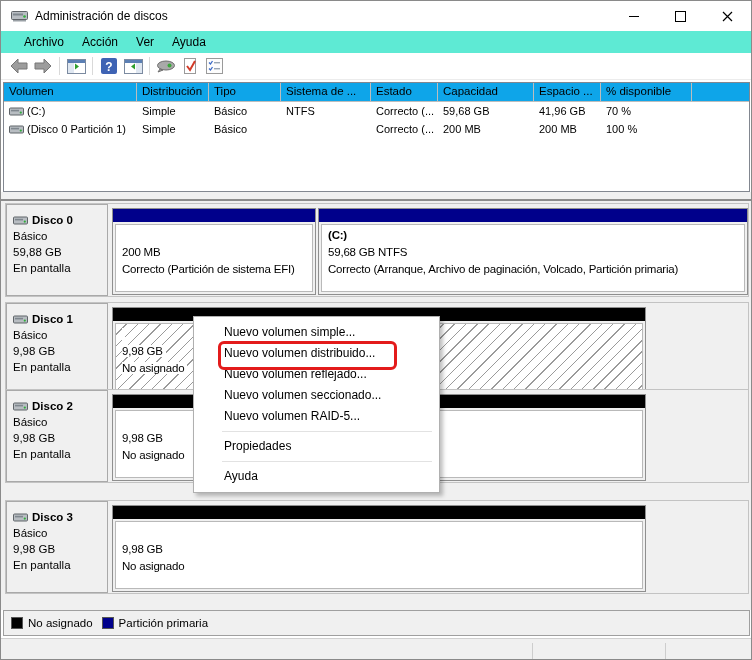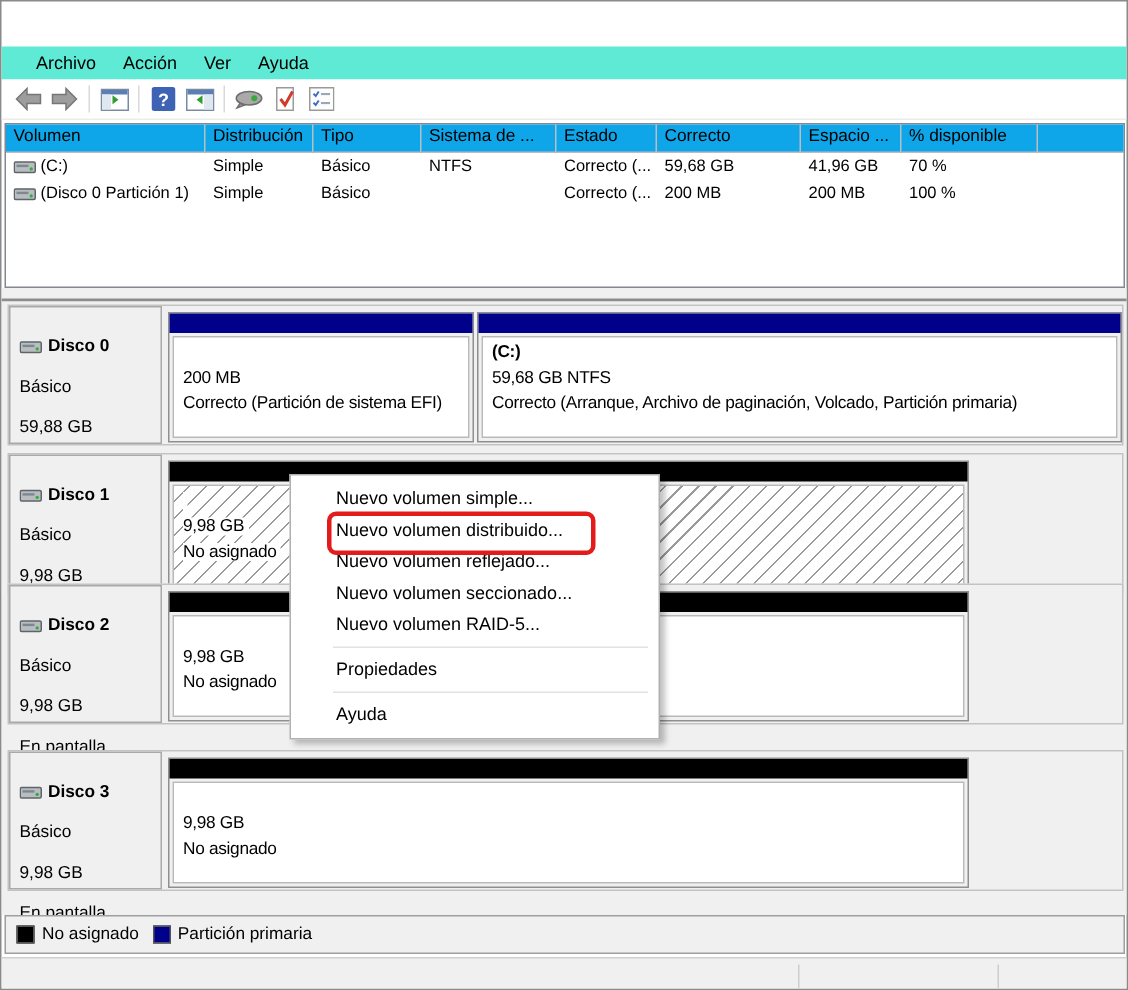--- a/index.html
+++ b/index.html
@@ -31,21 +31,21 @@
   .vt-cell{box-sizing:border-box;padding-left:5px;white-space:nowrap;}
   .c0{width:133px}.c1{width:72px}.c2{width:72px}.c3{width:90px}.c4{width:67px}.c5{width:96px}.c6{width:67px}.c7{width:91px}.c8{flex:1;border-right:none;}
   .vt-vol{display:flex;align-items:center;gap:3px;overflow:visible;}
   
   .splitter{position:absolute;top:191px;left:0;width:752px;height:7px;background:#f0f0f0;border-bottom:2px solid #8c8c8c;}
   
   .disk-area{position:absolute;top:200px;left:0;width:752px;height:409px;background:#f0f0f0;}
   .disk-row{position:absolute;left:4px;width:744px;height:94px;border:1px solid #c3c3c3;box-sizing:border-box;background:#f0f0f0;}
   .row-d0{top:2px}.row-d1{top:101px}.row-d2{top:188px}.row-d3{top:299px}
   .disk-label{position:absolute;left:0;top:0;width:102px;height:100%;border:1px solid #a9a9a9;box-sizing:border-box;background:#f0f0f0;padding:7px 0 0 6px;font-size:11.5px;}
-  .disk-label div{height:16px;line-height:16px;white-space:nowrap;margin-top:11px;}
+  .disk-label div{height:16px;line-height:16px;white-space:nowrap;}
   .disk-name{font-weight:bold;display:flex;align-items:center;gap:4px;}
   .part{position:absolute;top:4px;height:87px;border:1px solid #8f8f8f;box-sizing:border-box;background:#f0f0f0;}
   .part-band{position:absolute;top:0;left:0;right:0;height:13px;}
   .band-navy{background:#00008B;}
   .band-black{background:#000000;}
   .part-body{position:absolute;left:2px;right:2px;top:15px;bottom:2px;background:#fff;border:1px solid #b9b9b9;padding:2px 0 0 6px;overflow:hidden;}
   .part-body.hatched{background:repeating-linear-gradient(135deg,#ffffff 0px,#ffffff 7px,#9a9a9a 7px,#9a9a9a 8px);overflow:visible;}
   .pline{height:17px;line-height:17px;font-size:11.5px;letter-spacing:-0.2px;white-space:nowrap;}
   .pline.t{font-weight:bold;}
   .part-body.hatched .pline span{background:#fff;padding-right:3px;}
@@ -65,20 +65,42 @@
   .statusbar{position:absolute;top:637px;left:0;width:752px;height:23px;background:#f0f0f0;border-top:1px solid #d0d0d0;}
   .sb-sep{position:absolute;top:4px;width:1px;height:19px;background:#cdcdcd;}
   .sb1{left:531px}.sb2{left:664px}
   svg{display:block;}
 </style>
 </head>
 <body>
 
 <div id="window">
 
+  <div class="titlebar">
+    <span class="title-icon">
+      <svg width="17" height="14" viewBox="0 0 17 14">
+        <rect x="0.5" y="2.5" width="16" height="8" rx="1" fill="#b8bdc2" stroke="#5f6468"></rect>
+        <rect x="2" y="4.5" width="10" height="2" fill="#7f878e"></rect>
+        <circle cx="13.5" cy="7.5" r="1.3" fill="#2fae3a"></circle>
+        <rect x="2" y="11" width="13" height="1.5" fill="#9aa0a5"></rect>
+      </svg>
+    </span>
+    <span class="title-text">Administración de discos</span>
+    <div class="win-btn btn-min">
+        <span class="glyph-min"></span>
+      </div>
+    <div class="win-btn btn-max">
+        <span class="glyph-max"></span>
+      </div>
+    <div class="win-btn btn-close">
+      <svg width="11" height="11" viewBox="0 0 11 11">
+          <path d="M1 1 L10 10 M10 1 L1 10" stroke="#000" stroke-width="1.2"></path>
+        </svg>
+    </div>
+  </div>
 
   <div class="menubar">
     <div class="menu-item">Archivo</div>
     <div class="menu-item">Acción</div>
     <div class="menu-item">Ver</div>
     <div class="menu-item">Ayuda</div>
   </div>
 
   <div class="toolbar">
     <div class="tb-btn">
@@ -140,21 +162,21 @@
     </div>
   </div>
 
   <div class="volume-table">
     <div class="vt-header">
       <div class="vt-hcell c0">Volumen</div>
       <div class="vt-hcell c1">Distribución</div>
       <div class="vt-hcell c2">Tipo</div>
       <div class="vt-hcell c3">Sistema de ...</div>
       <div class="vt-hcell c4">Estado</div>
-      <div class="vt-hcell c5">Correcto</div>
+      <div class="vt-hcell c5">Capacidad</div>
       <div class="vt-hcell c6">Espacio ...</div>
       <div class="vt-hcell c7">% disponible</div>
       <div class="vt-hcell c8"></div>
     </div>
     <div class="vt-row">
       <div class="vt-cell c0 vt-vol">
         <svg width="15" height="9" viewBox="0 0 15 9">
             <rect x="0.5" y="1" width="14" height="7" rx="1" fill="#b8bdc2" stroke="#5f6468"></rect>
             <rect x="2" y="2.8" width="8" height="1.6" fill="#7f878e"></rect>
             <circle cx="11.8" cy="5.6" r="1.1" fill="#2fae3a"></circle>

